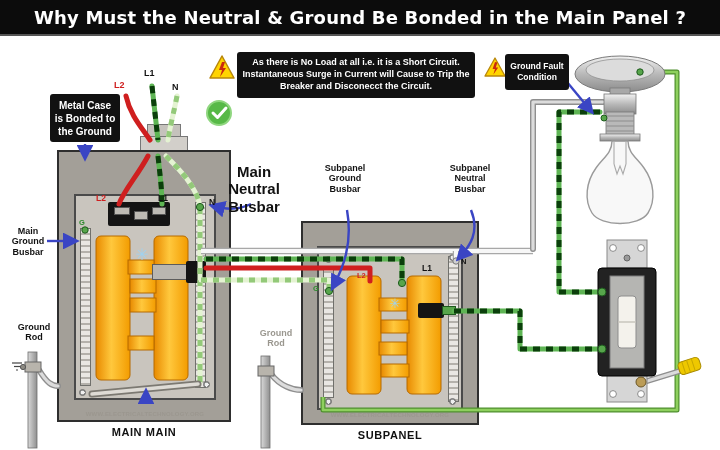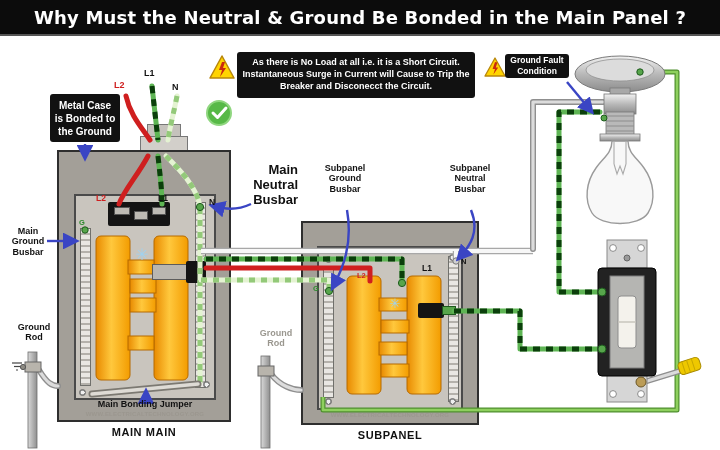--- a/index.html
+++ b/index.html
@@ -15,27 +15,27 @@
     border-bottom:2px solid #555;display:flex;align-items:center;justify-content:center;}
   .title-bar span{color:#fff;font-size:18px;font-weight:bold;letter-spacing:.2px;
     font-family:"DejaVu Sans","Liberation Sans",sans-serif;}
   
   .callout{background:#111;color:#fff;font-weight:bold;text-align:center;
     border-radius:3px;display:flex;align-items:center;justify-content:center;
     padding:2px 4px;box-sizing:border-box;line-height:1.3;}
   .co-warning{left:237px;top:52px;width:238px;height:46px;font-size:9px;justify-content:flex-end;}
   .co-conclusion{left:237px;top:100px;width:238px;height:36px;font-size:9px;}
   .co-metal{left:50px;top:94px;width:70px;height:48px;font-size:10px;}
-  .co-gfault{left:505px;top:54px;width:64px;height:24px;font-size:8.5px;}
+  .co-gfault{left:505px;top:54px;width:64px;height:36px;font-size:8.5px;}
   
   .lbl{font-weight:bold;color:#111;text-align:center;line-height:1.15;}
   .lbl-mgb{left:2px;top:226px;width:52px;font-size:9px;}
   .lbl-rod-main{left:8px;top:322px;width:52px;font-size:9px;}
   .lbl-rod-sub{left:250px;top:328px;width:52px;font-size:9px;color:#9a978f;}
-  .lbl-mnb{left:242px;top:163px;width:56px;font-size:13px;text-align:right;}
+  .lbl-mnb{left:226px;top:163px;width:56px;font-size:15px;}
   .lbl-sgb{left:314px;top:163px;width:62px;font-size:9px;}
   .lbl-snb{left:438px;top:163px;width:64px;font-size:9px;}
   .lbl-mbj{left:74px;top:399px;width:142px;font-size:9px;}
   .caption{font-weight:bold;color:#111;text-align:center;letter-spacing:.6px;font-size:11px;}
   .cap-main{left:57px;top:426px;width:174px;}
   .cap-sub{left:301px;top:429px;width:178px;}
   .watermark{font-size:6px;color:#9b978f;text-align:center;letter-spacing:.2px;font-weight:bold;}
   .wm-main{left:74px;top:411px;width:142px;}
   .wm-sub{left:317px;top:412px;width:146px;}
   
@@ -323,21 +323,20 @@
   <div class="abs callout co-gfault">
     <span>Ground Fault Condition</span>
   </div>
 
   <div class="abs lbl lbl-mgb">Main Ground Busbar</div>
   <div class="abs lbl lbl-rod-main">Ground Rod</div>
   <div class="abs lbl lbl-rod-sub">Ground Rod</div>
   <div class="abs lbl lbl-mnb">Main Neutral Busbar</div>
   <div class="abs lbl lbl-sgb">Subpanel Ground Busbar</div>
   <div class="abs lbl lbl-snb">Subpanel Neutral Busbar</div>
-  <div class="abs lbl lbl-mbj">Main Bonding Jumper</div>
 
   <div class="abs svc svc-l2">L2</div>
   <div class="abs svc svc-l1">L1</div>
   <div class="abs svc svc-n">N</div>
 
   <div class="abs term t-green tm-g">G</div>
   <div class="abs term t-red  tm-l2">L2</div>
   <div class="abs term t-black tm-l1">L1</div>
   <div class="abs term t-black tm-n">N</div>
 

